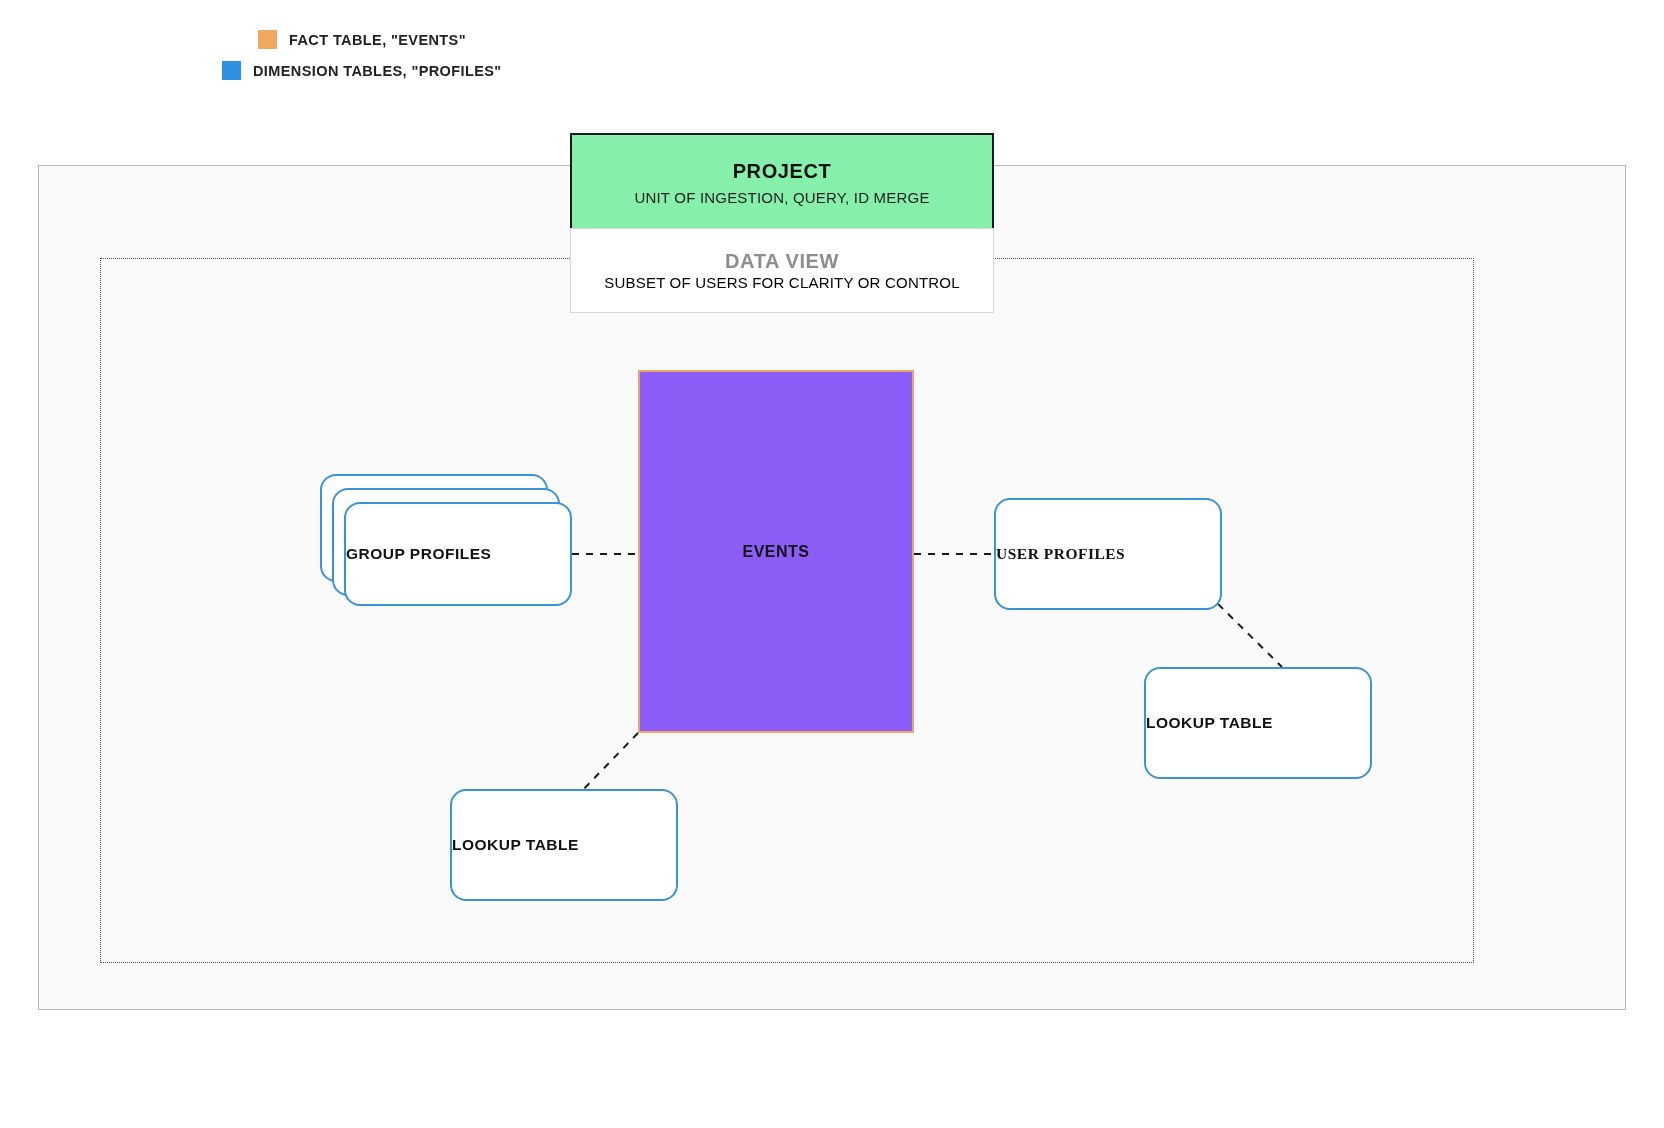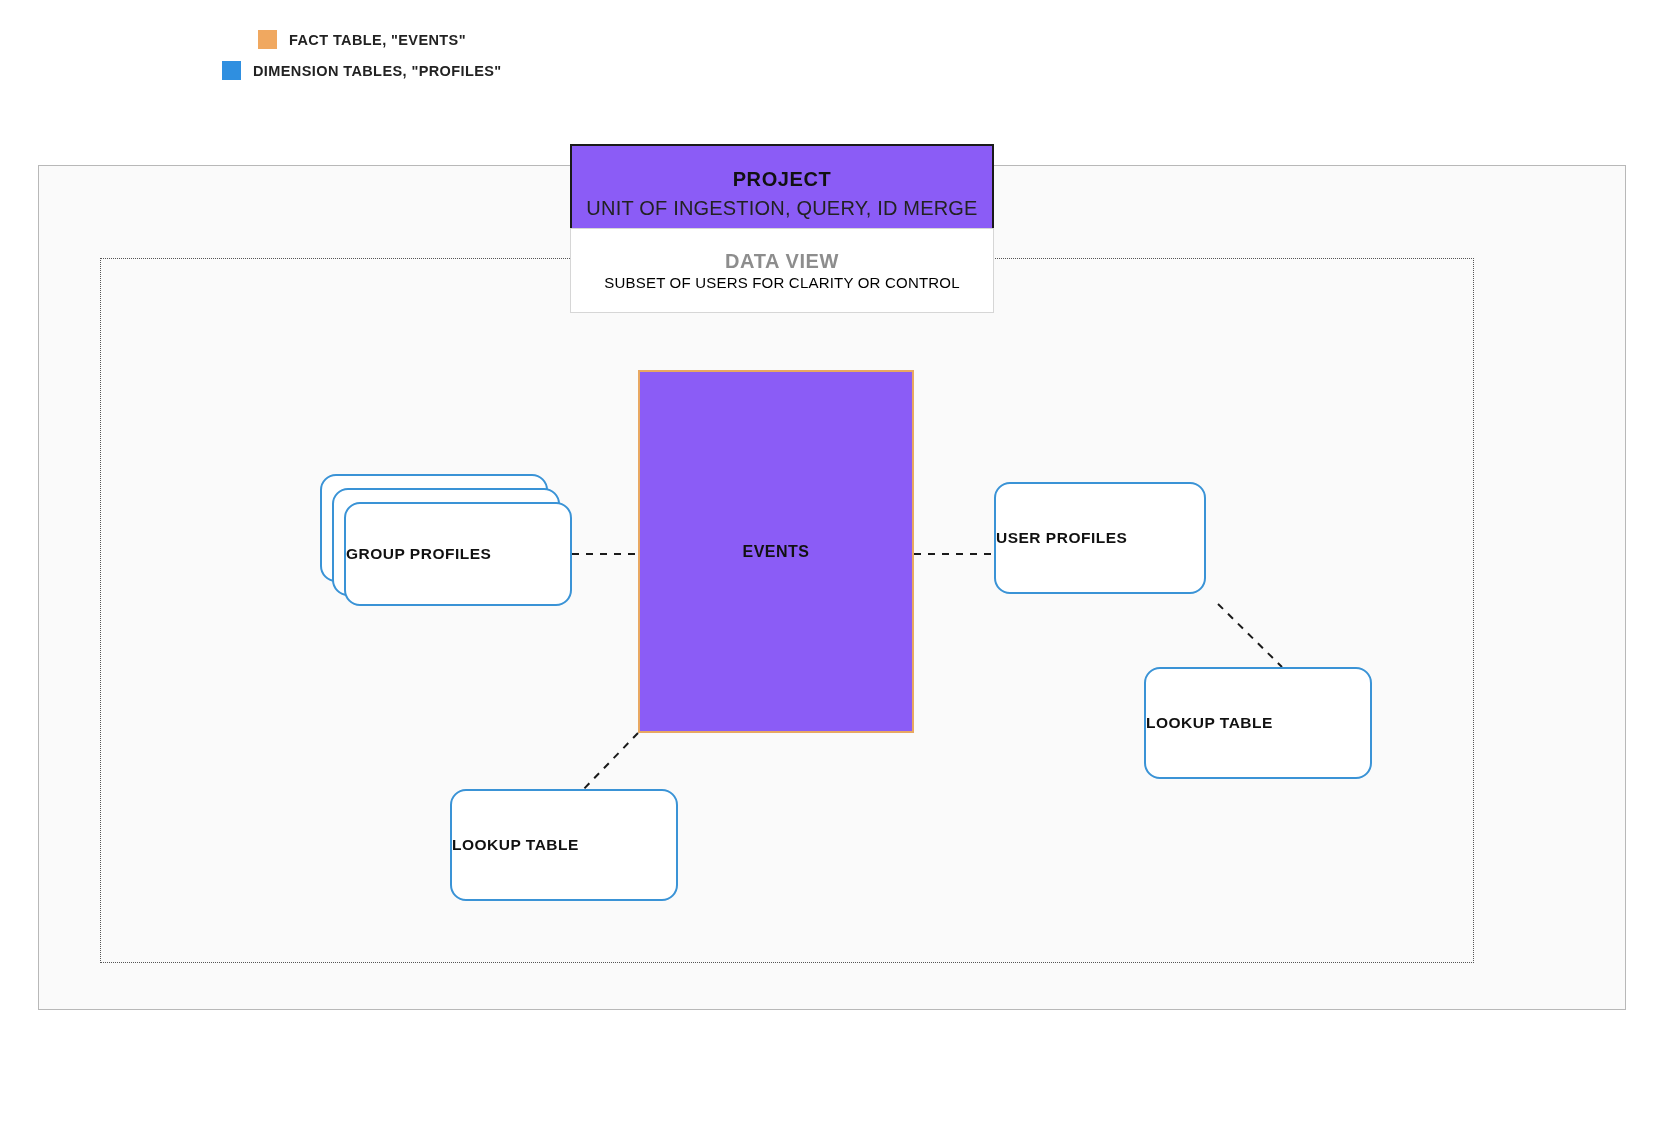--- a/index.html
+++ b/index.html
@@ -67,40 +67,40 @@
     height: 705px;
     border: 1.6px dotted #555;
     box-sizing: border-box;
     background: transparent;
   }
 
   
   .project-box {
     position: absolute;
     left: 570px;
-    top: 144px;
+    top: 133px;
     width: 424px;
     height: 99px;
-    background: #8b5cf6;
+    background: #86efac;
     border: 2px solid #1a1a1a;
     box-sizing: border-box;
     display: flex;
     flex-direction: column;
     align-items: center;
     justify-content: center;
     gap: 6px;
   }
   .project-title {
     font-size: 20px;
     font-weight: bold;
     letter-spacing: 0.6px;
     color: #111;
   }
   .project-sub {
-    font-size: 20px;
+    font-size: 15px;
     color: #222;
     letter-spacing: 0.2px;
   }
 
   
   .dataview-box {
     position: absolute;
     left: 570px;
     top: 228px;
     width: 424px;
@@ -170,21 +170,21 @@
     left: 320px; top: 474px; width: 228px; height: 108px;
   }
   .stack-shadow-1 {
     left: 332px; top: 488px; width: 228px; height: 108px;
   }
   .group-profiles-box {
     left: 344px; top: 502px; width: 228px; height: 104px;
   }
 
   .user-profiles-box {
-    left: 994px; top: 482px; width: 212px; height: 112px;
+    left: 994px; top: 498px; width: 228px; height: 112px; font-family: Liberation Serif, serif;
   }
   .lookup-right-box {
     left: 1144px; top: 667px; width: 228px; height: 112px;
   }
   .lookup-left-box {
     left: 450px; top: 789px; width: 228px; height: 112px;
   }
 
   
   .connectors {

